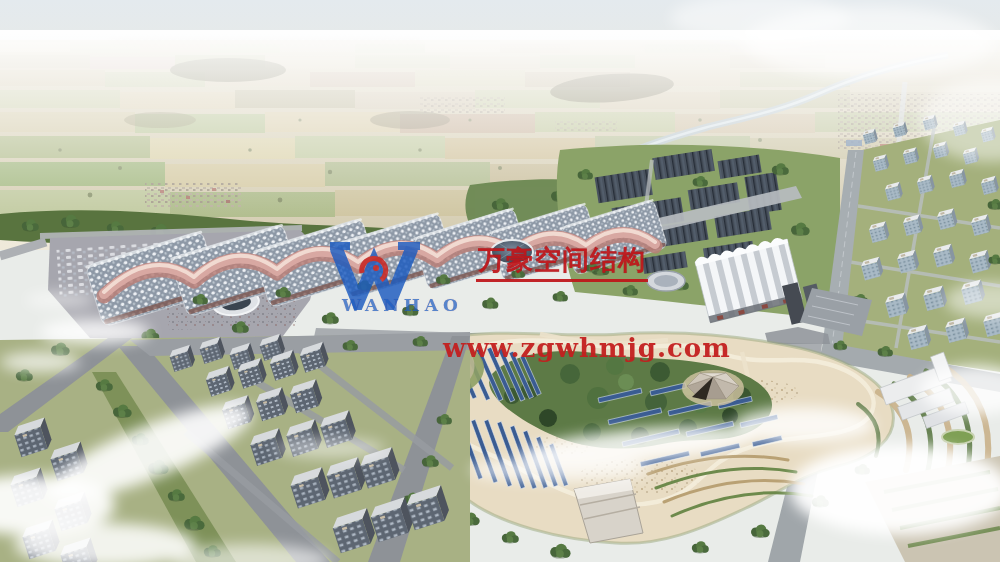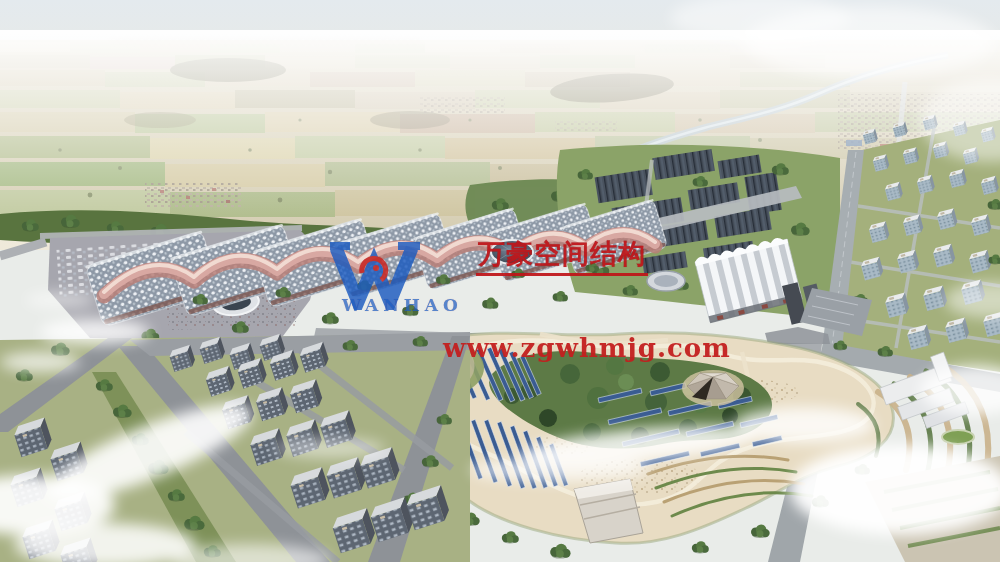--- a/index.html
+++ b/index.html
@@ -4,21 +4,21 @@
 <style>
   html,body{margin:0;padding:0;background:#222;}
   .stage{position:relative;width:1000px;height:562px;overflow:hidden;
          font-family:"DejaVu Sans",sans-serif;background:#e9ece9;}
   .stage svg.scene{position:absolute;left:0;top:0;}
   
   .wm-logo{position:absolute;left:328px;top:240px;width:145px;height:70px;opacity:.88;}
   .wm-logo-text{position:absolute;left:333px;top:295px;width:170px;
     font:bold 17px "DejaVu Serif",serif;color:var(--logo-blue,#1e5cc0);
     letter-spacing:5px;opacity:.72;text-shadow:0 0 1px rgba(200,30,30,.35);margin-left:9px;}
-  .wm-title{position:absolute;left:476px;top:236px;
+  .wm-title{position:absolute;left:476px;top:242px;
     font:bold 27px "DejaVu Sans",sans-serif;color:var(--watermark-red,#bf1519);
     letter-spacing:1px;border-bottom:3px solid currentColor;padding:0 2px 1px;
     opacity:.93;text-shadow:0 0 1px rgba(90,0,0,.4);}
   .wm-url{position:absolute;left:443px;top:286px;
     font:bold 26px "DejaVu Serif",serif;color:var(--url-red,#c31f1f);
     letter-spacing:1px;opacity:.95;margin-top:47px;}
 </style>
 </head>
 <body>
 

